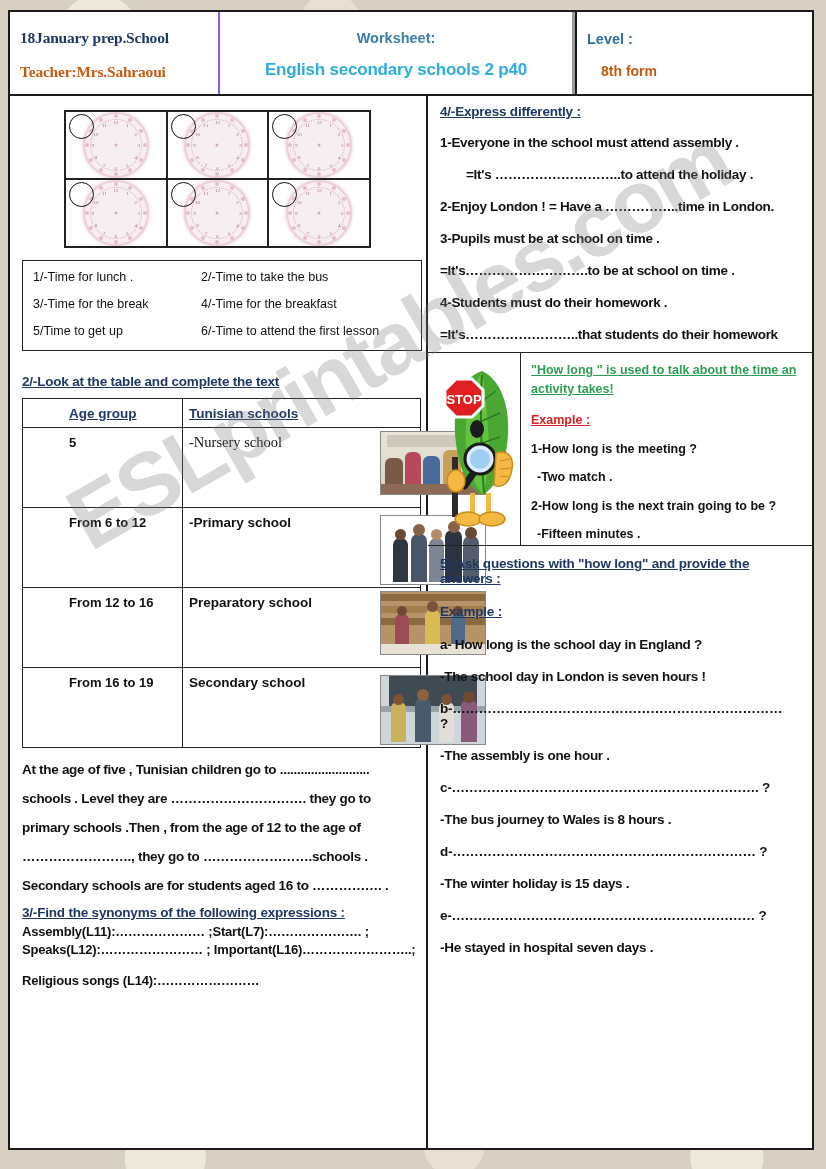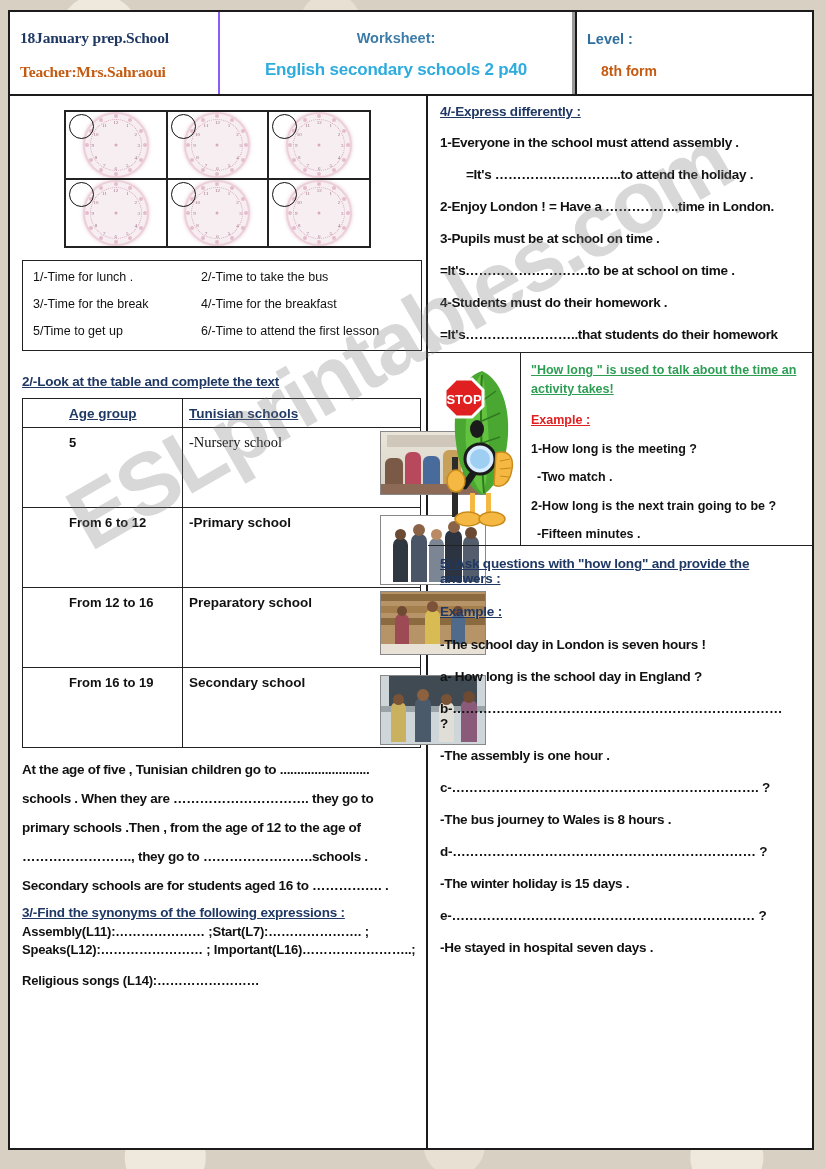--- a/index.html
+++ b/index.html
@@ -485,21 +485,21 @@
                 <i style="left:82px;top:15px;width:12px;height:12px;border-radius:50%;background:#6f4a33;"></i>
               </span>
             </div>
           </td>
         </tr>
       </tbody>
         </table>
 
       <div class="para" id="paraBox">
           <p>At the age of five , Tunisian children go to ..........................</p>
-          <p> schools . When they are …………………………. they go to</p>
+          <p> schools . Level they are …………………………. they go to</p>
           <p> primary schools .Then , from the age of 12 to the age of</p>
           <p>……………………., they go to …………………….schools .</p>
           <p>Secondary schools  are for students  aged 16 to ……………. .</p>
         </div>
 
       <div class="l-pad" style="margin-top:-2px;">
         <div class="ex-title">3/-Find the synonyms  of  the following  expressions :</div>
       </div>
 
       <div class="syn" id="synBox">
@@ -560,22 +560,22 @@
           <div class="hl-a">-Two match .</div>
           <div class="hl-q">2-How long is the next train going to be ?</div>
           <div class="hl-a">-Fifteen minutes .</div>
         </div>
       </div>
 
       <div class="r-pad" style="padding-top:10px;">
         <p style="margin-bottom:18px;"><span class="ex-title">5/-Ask questions with "how long" and provide the answers :</span></p>
         <p style="margin-bottom:18px;"><span class="ex-title">Example :</span></p>
         <div id="ex5Box">
+            <p>a- How long is the school day in England  ?</p>
             <p>-The school day in London is  seven hours !</p>
-            <p>a- How long is the school day in England  ?</p>
             <p>b-………………………………………………………………… ?</p>
             <p>-The  assembly is one hour .</p>
             <p>c-……………………………………………………………. ?</p>
             <p>-The bus journey to Wales is 8 hours .</p>
             <p>d-…………………………………………………………… ?</p>
             <p>-The winter holiday is 15 days .</p>
             <p>e-…………………………………………………………… ?</p>
             <p>-He stayed in hospital seven days .</p>
           </div>
       </div>

